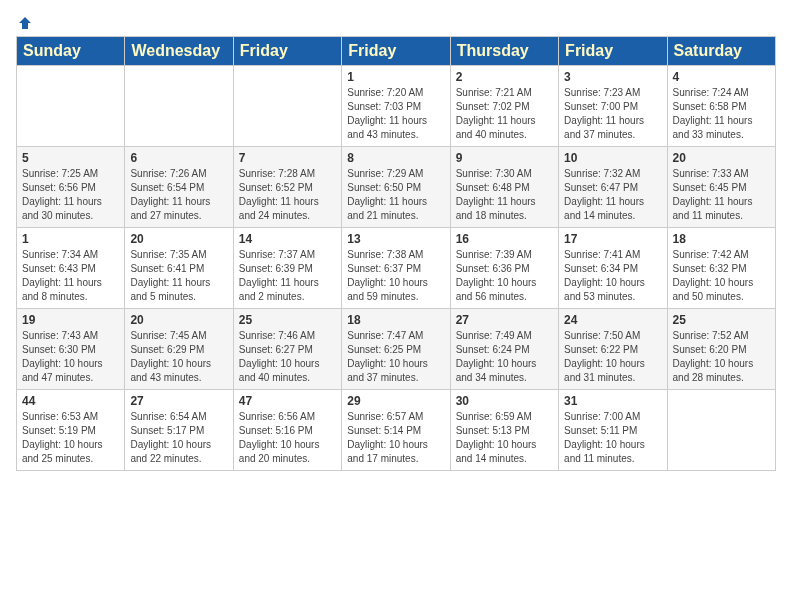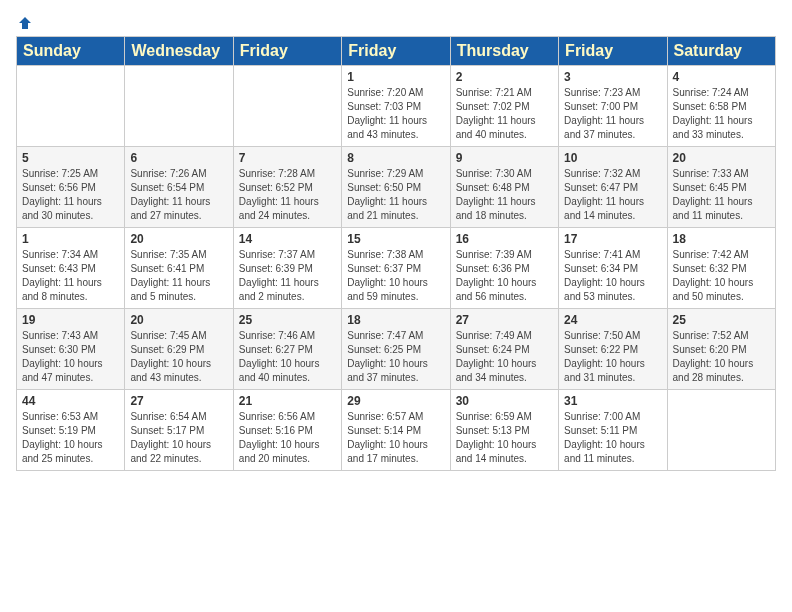--- a/index.html
+++ b/index.html
@@ -179,21 +179,21 @@
         </td>
         <td>
           <span class="day-number">20</span>
           <div class="day-info">Sunrise: 7:35 AM<br>Sunset: 6:41 PM<br>Daylight: 11 hours and 5 minutes.</div>
         </td>
         <td>
           <span class="day-number">14</span>
           <div class="day-info">Sunrise: 7:37 AM<br>Sunset: 6:39 PM<br>Daylight: 11 hours and 2 minutes.</div>
         </td>
         <td>
-          <span class="day-number">15</span>
+          <span class="day-number">13</span>
           <div class="day-info">Sunrise: 7:38 AM<br>Sunset: 6:37 PM<br>Daylight: 10 hours and 59 minutes.</div>
         </td>
         <td>
           <span class="day-number">16</span>
           <div class="day-info">Sunrise: 7:39 AM<br>Sunset: 6:36 PM<br>Daylight: 10 hours and 56 minutes.</div>
         </td>
         <td>
           <span class="day-number">17</span>
           <div class="day-info">Sunrise: 7:41 AM<br>Sunset: 6:34 PM<br>Daylight: 10 hours and 53 minutes.</div>
         </td>
@@ -235,21 +235,21 @@
       <tr>
         <td>
           <span class="day-number">44</span>
           <div class="day-info">Sunrise: 6:53 AM<br>Sunset: 5:19 PM<br>Daylight: 10 hours and 25 minutes.</div>
         </td>
         <td>
           <span class="day-number">27</span>
           <div class="day-info">Sunrise: 6:54 AM<br>Sunset: 5:17 PM<br>Daylight: 10 hours and 22 minutes.</div>
         </td>
         <td>
-          <span class="day-number">21</span>
+          <span class="day-number">47</span>
           <div class="day-info">Sunrise: 6:56 AM<br>Sunset: 5:16 PM<br>Daylight: 10 hours and 20 minutes.</div>
         </td>
         <td>
           <span class="day-number">29</span>
           <div class="day-info">Sunrise: 6:57 AM<br>Sunset: 5:14 PM<br>Daylight: 10 hours and 17 minutes.</div>
         </td>
         <td>
           <span class="day-number">30</span>
           <div class="day-info">Sunrise: 6:59 AM<br>Sunset: 5:13 PM<br>Daylight: 10 hours and 14 minutes.</div>
         </td>

